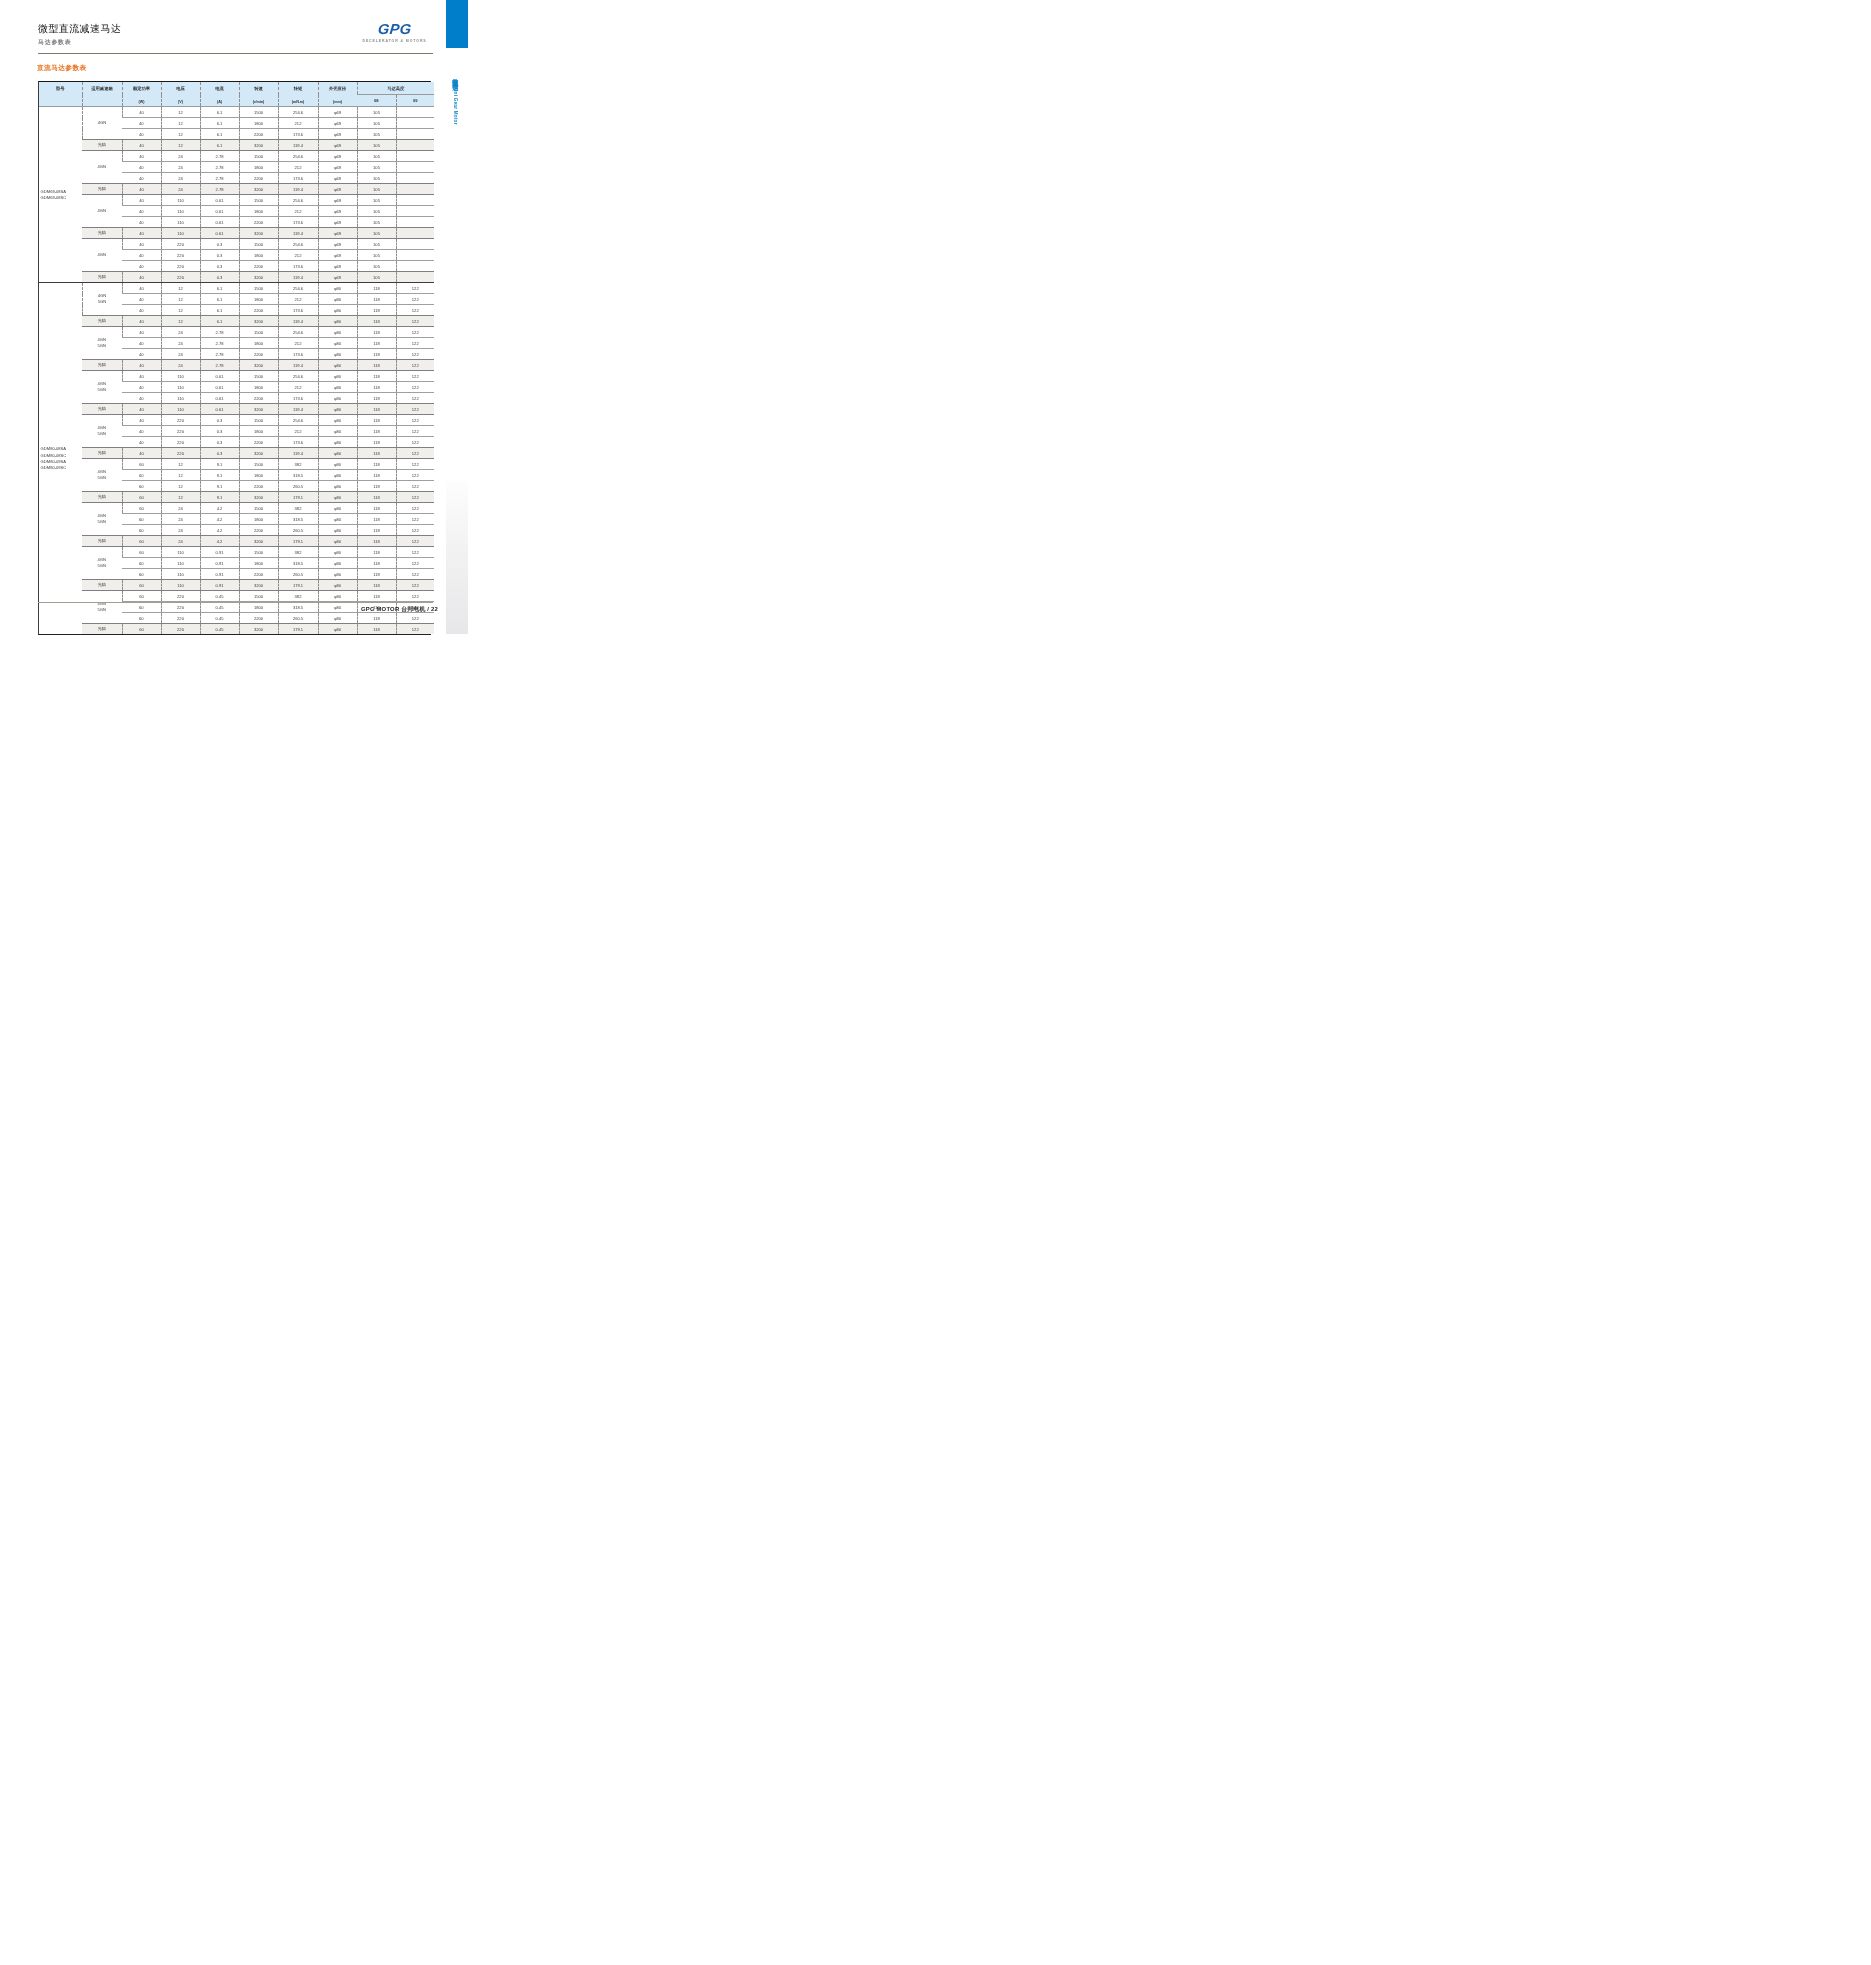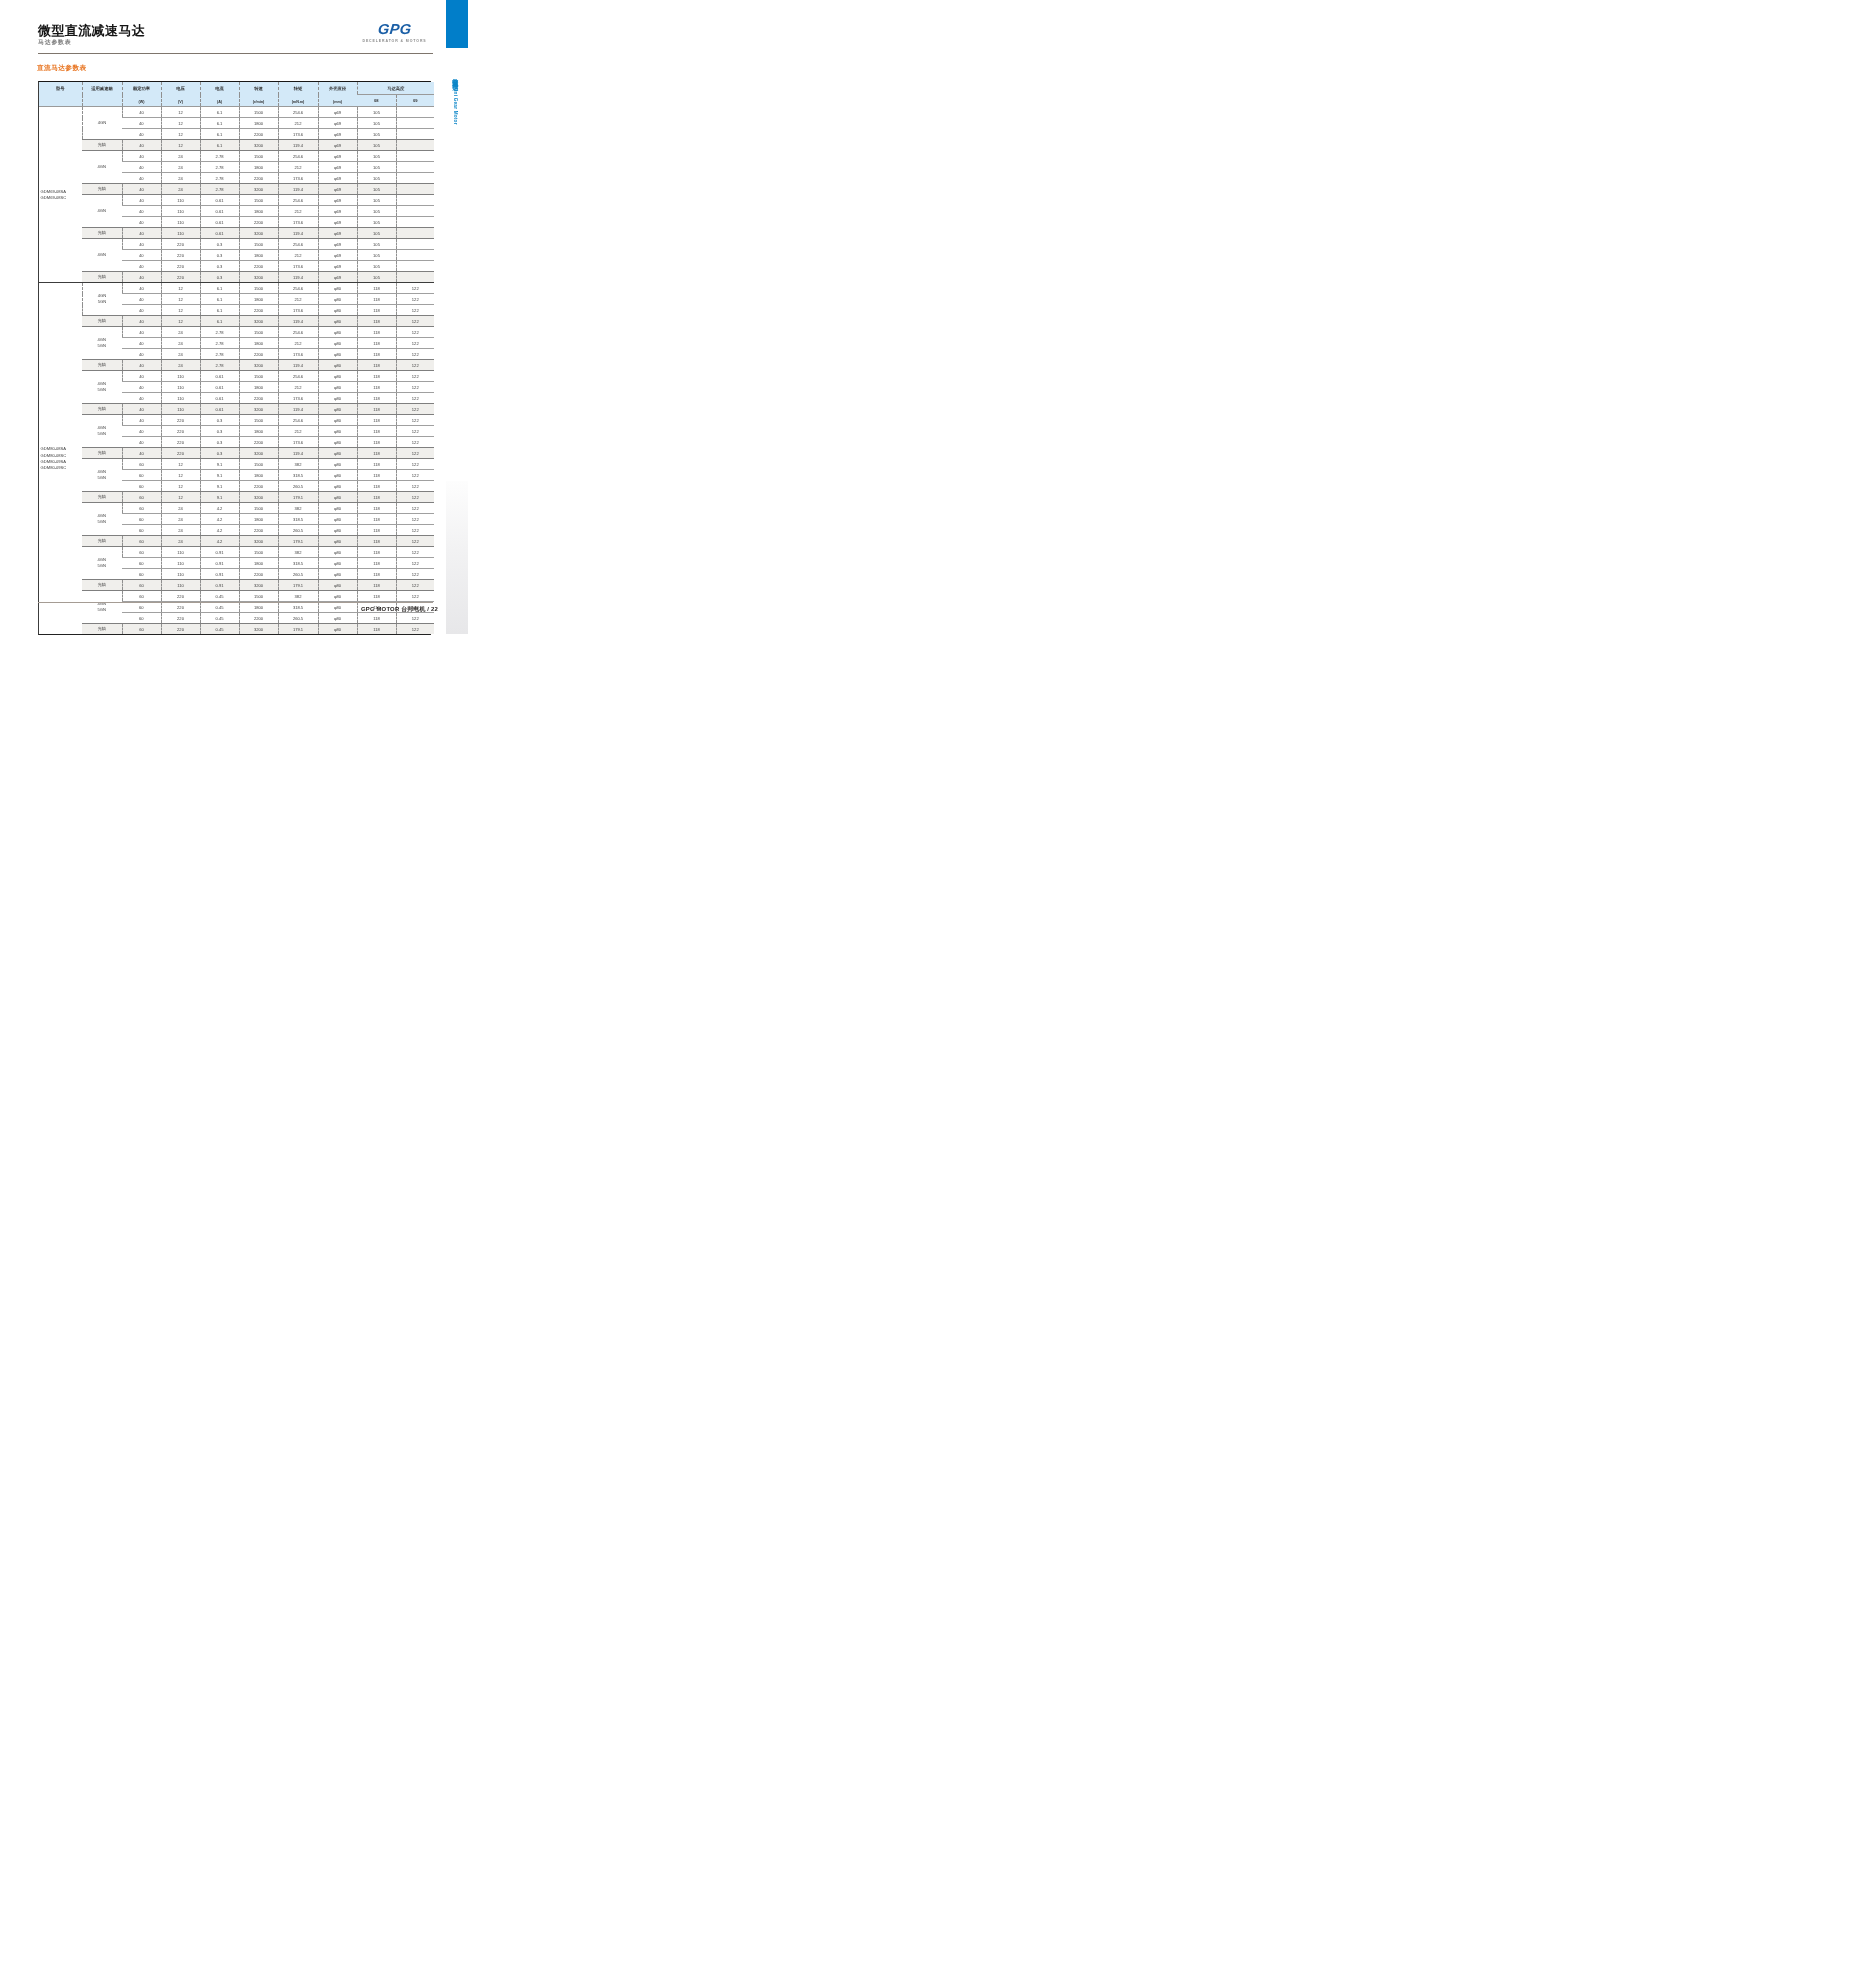--- a/index.html
+++ b/index.html
@@ -4,21 +4,21 @@
 <style>
   html,body{margin:0;padding:0;}
   body{
     width:468px;height:635px;position:relative;overflow:hidden;
     background:#ffffff;
     font-family:"Liberation Sans","DejaVu Sans",sans-serif;
     -webkit-font-smoothing:antialiased;
   }
   
   .accent-block{position:absolute;left:446px;top:0;width:22px;height:48px;background:#017ec9;}
-  .page-title{position:absolute;left:38px;top:22px;font-size:13px;font-weight:bold;color:#141414;letter-spacing:0.4px;}
+  .page-title{position:absolute;left:38px;top:22px;font-size:10px;font-weight:normal;color:#141414;letter-spacing:0.4px;}
   .page-subtitle{position:absolute;left:38px;top:38px;font-size:5.9px;font-weight:bold;color:#7d7d7d;letter-spacing:0.8px;}
   .header-rule{position:absolute;left:38px;top:53px;width:395px;height:1.2px;background:#7e756c;}
   .brand{position:absolute;top:22px;left:356px;width:77px;text-align:center;}
   .brand .letters{
     font-size:14.5px;line-height:15.7px;font-weight:900;font-style:italic;
     color:#1b5fa6;letter-spacing:0.4px;transform:skewX(-6deg);display:inline-block;
   }
   .brand .subtext{margin-top:1.2px;font-size:3.5px;font-weight:bold;color:#8a8a8a;letter-spacing:0.9px;white-space:nowrap;}
   
   .sidebar-v{

